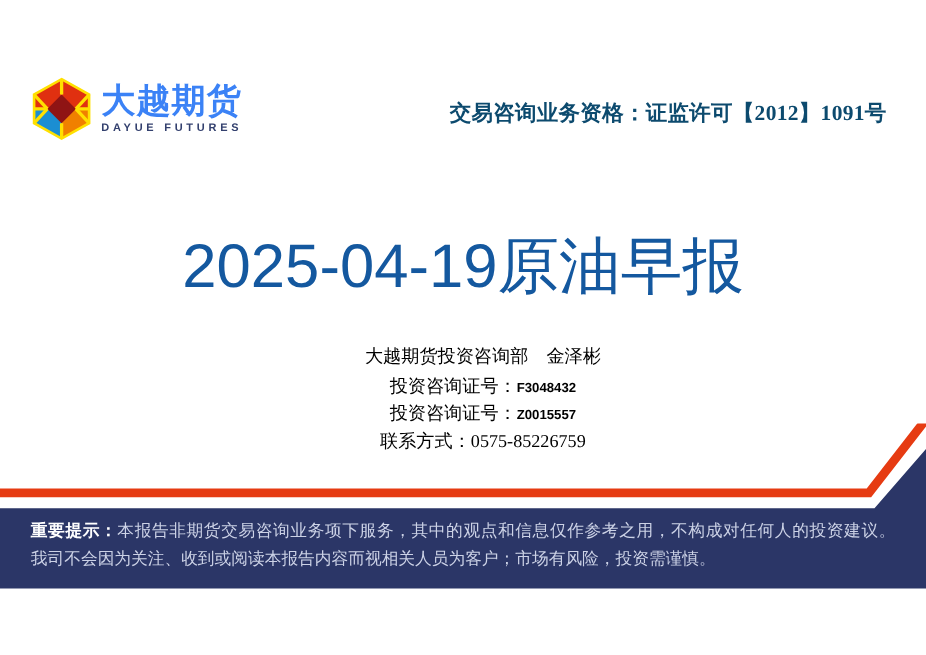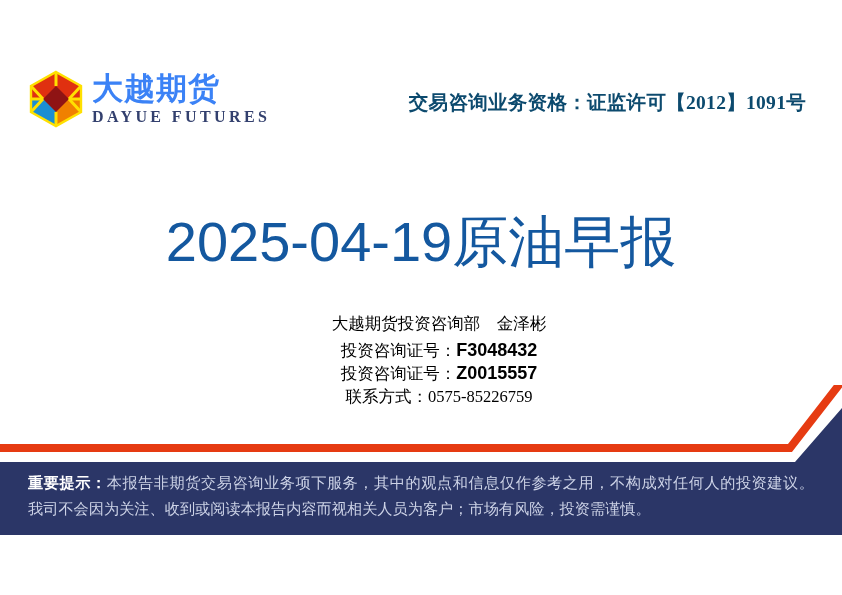--- a/index.html
+++ b/index.html
@@ -47,23 +47,23 @@
   }
   .logo-cn {
     font-family: "Liberation Sans", "DejaVu Sans", sans-serif;
     font-weight: bold;
     font-size: 31px;
     color: #3b82f6;
     letter-spacing: 1px;
     white-space: nowrap;
   }
   .logo-en {
-    font-family: Liberation Serif, serif;
-    font-weight: bold;
-    font-size: 16px;
+    font-family: Liberation Sans, sans-serif;
+    font-weight: bold;
+    font-size: 10px;
     color: #33406e;
     letter-spacing: 3.4px;
     margin-top: 5px;
     white-space: nowrap;
   }
 
   .license {
     position: absolute;
     right: 36px;
     top: 89px;
@@ -105,21 +105,21 @@
     line-height: 23px;
     white-space: pre;
     padding-left: 36px;
   }
   .contact-line.dept {
     margin-bottom: 4px;
   }
   .contact-code {
     font-family: "Liberation Sans", "DejaVu Sans", sans-serif;
     font-weight: bold;
-    font-size: 18px;
+    font-size: 12px;
   }
   .contact-phone {
     font-family: "Liberation Serif", "DejaVu Serif", serif;
     font-size: 16.5px;
   }
 
   
   .band-wrap {
     position: absolute;
     left: 0;

